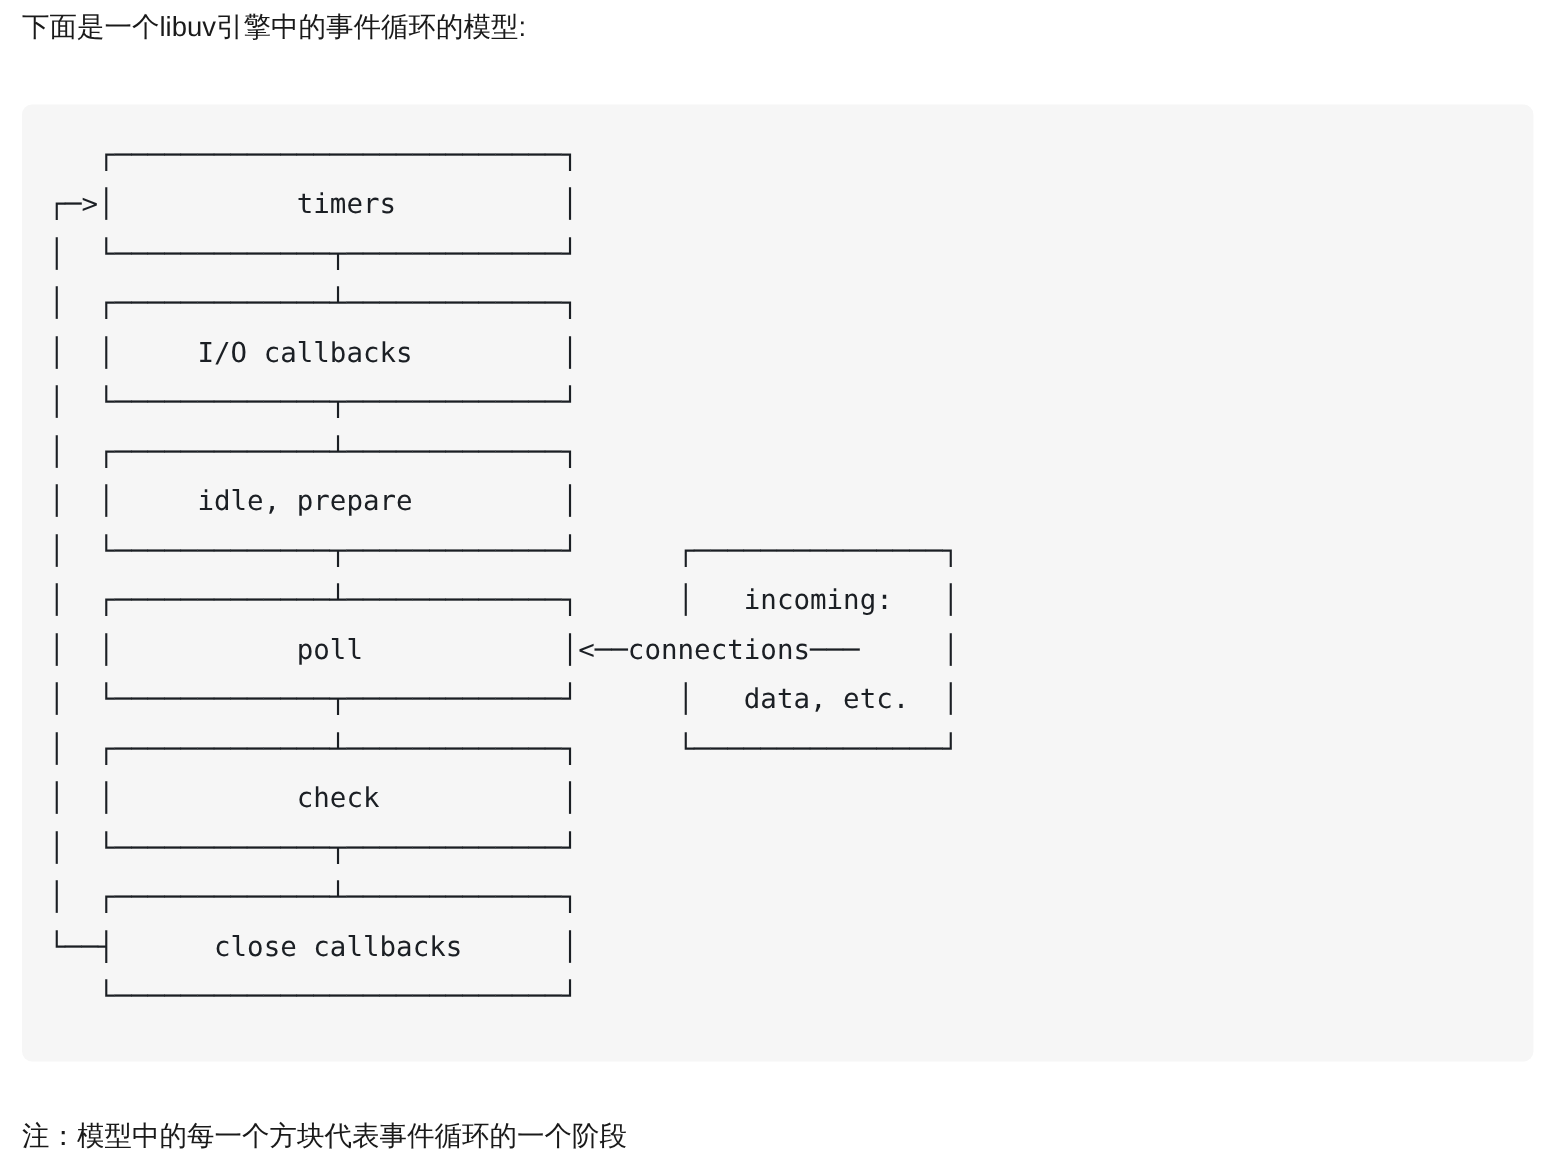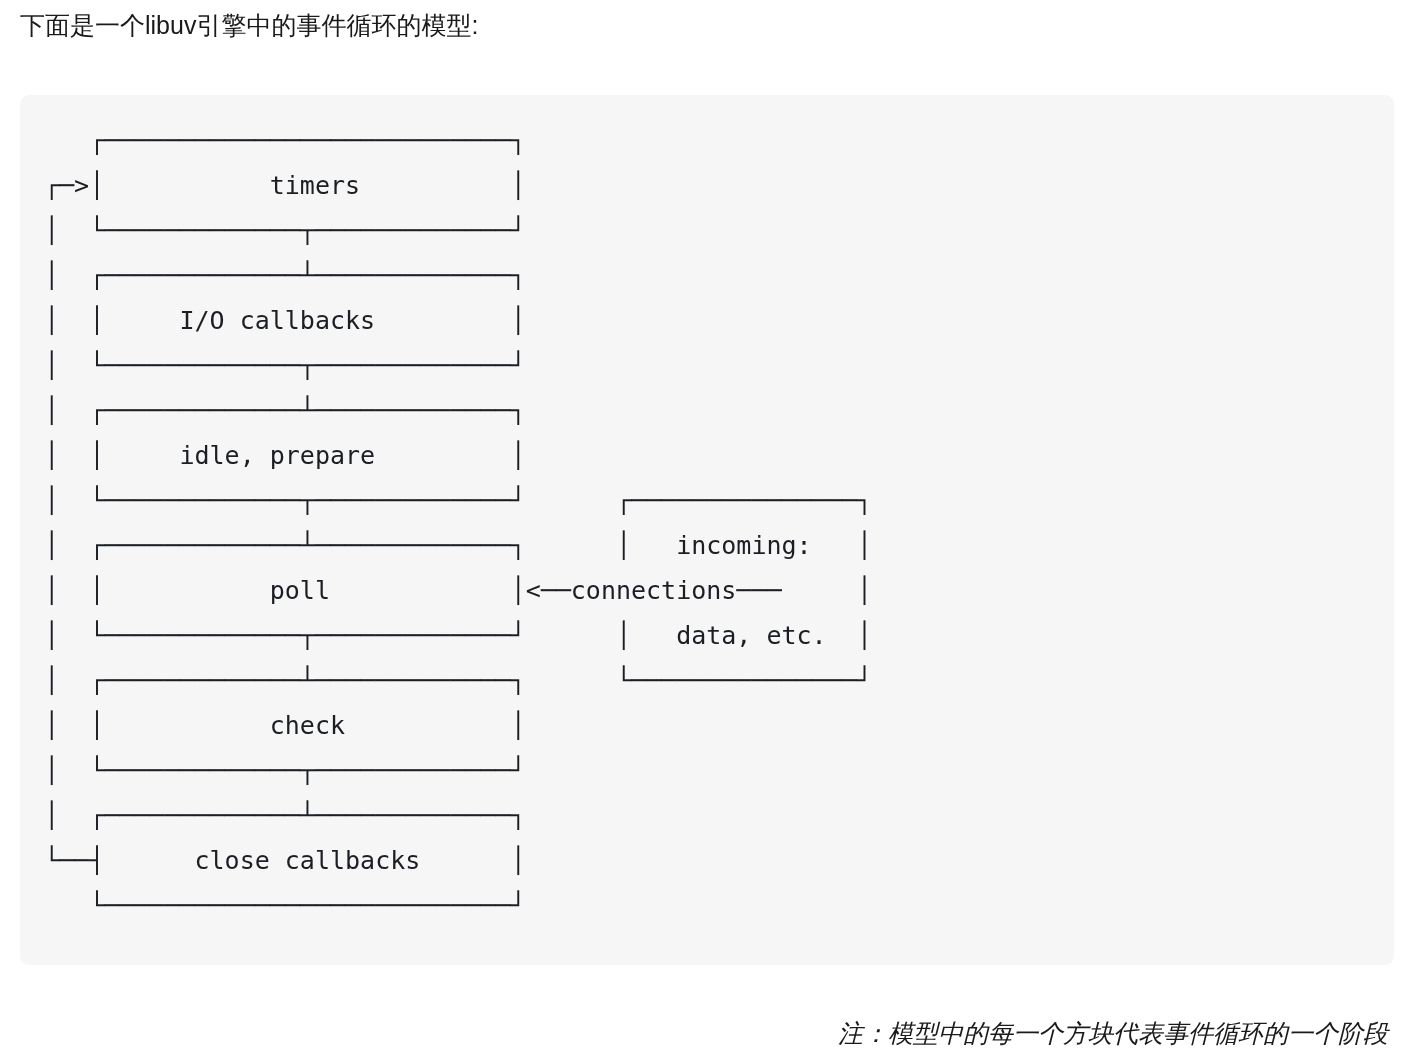--- a/index.html
+++ b/index.html
@@ -38,23 +38,21 @@
     font-size: 25px;
     line-height: 45px;
     color: #1b1f24;
     white-space: pre;
   }
   .note {
     margin: 0;
     margin-top: 51px;
     font-size: 25px;
     line-height: 34px;
-    font-style: italic;
     color: #1a1a1a;
-    text-align: right;
   }
 </style>
 </head>
 <body>
 
 <div class="page">
 
   <p class="intro">下面是一个libuv引擎中的事件循环的模型:</p>
 
   <div class="code-block">

